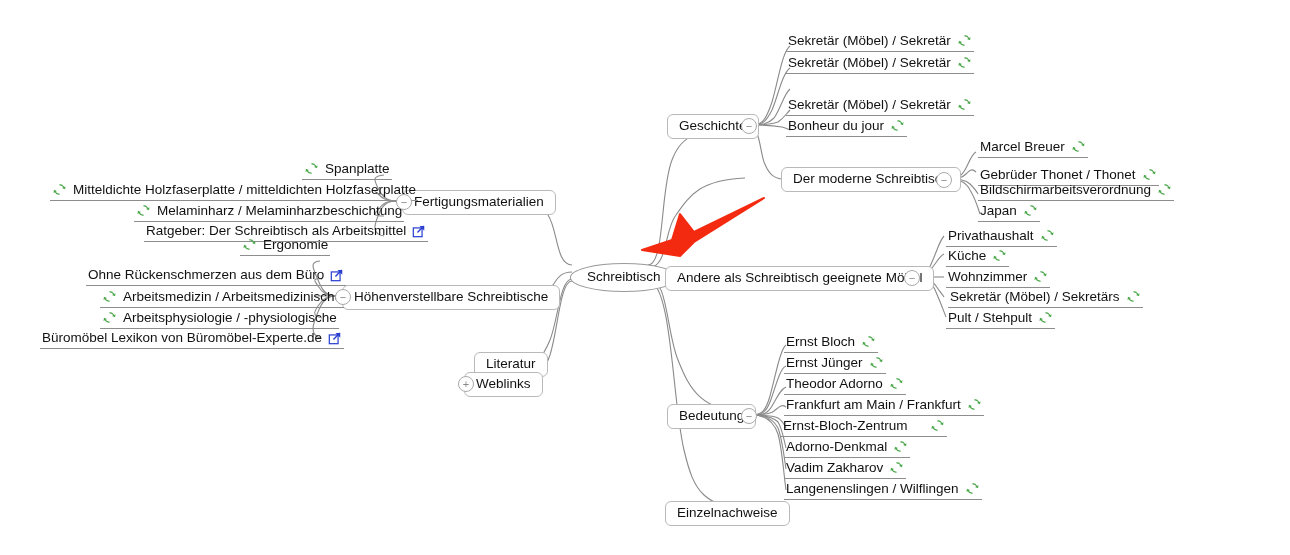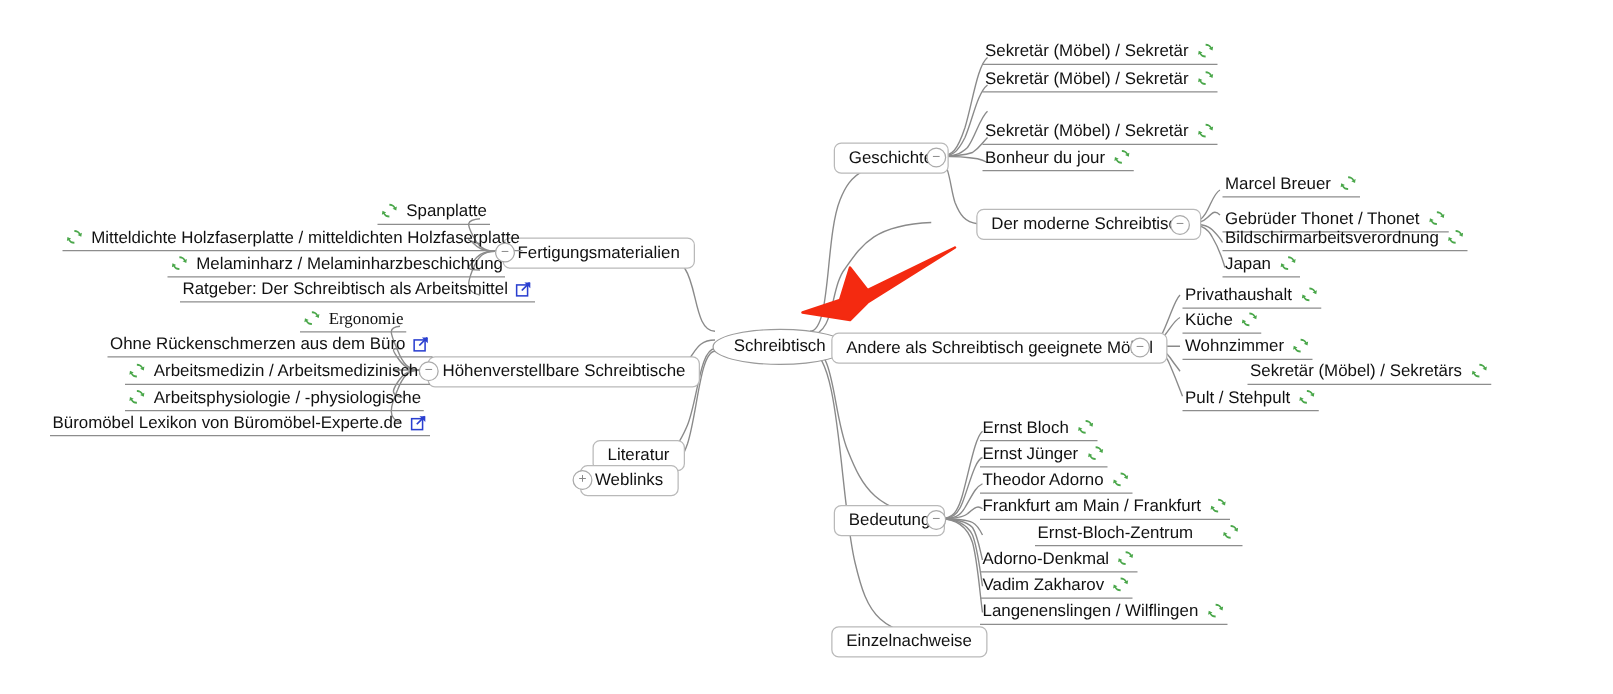--- a/index.html
+++ b/index.html
@@ -254,21 +254,21 @@
   <div class="node leaf" style="left:946px;top:268px;">
     <span class="txt">Wohnzimmer</span>
     <span class="ico ico-sync gap-l">
       <svg viewBox="0 0 16 16">
           <path d="M8 2.2a5.8 5.8 0 0 1 5.1 3l1.3-.8-.5 3.4-3.2-1.3 1.3-.8A4.2 4.2 0 0 0 8 3.8z" fill="#4aa74a"></path>
           <path d="M8 13.8a5.8 5.8 0 0 1-5.1-3l-1.3.8.5-3.4 3.2 1.3-1.3.8A4.2 4.2 0 0 0 8 12.2z" fill="#4aa74a"></path>
         </svg>
     </span>
   </div>
 
-  <div class="node leaf" style="left:998px;top:288px;">
+  <div class="node leaf" style="left:948px;top:288px;">
     <span class="txt">Sekretär (Möbel) / Sekretärs</span>
     <span class="ico ico-sync gap-l">
       <svg viewBox="0 0 16 16">
           <path d="M8 2.2a5.8 5.8 0 0 1 5.1 3l1.3-.8-.5 3.4-3.2-1.3 1.3-.8A4.2 4.2 0 0 0 8 3.8z" fill="#4aa74a"></path>
           <path d="M8 13.8a5.8 5.8 0 0 1-5.1-3l-1.3.8.5-3.4 3.2 1.3-1.3.8A4.2 4.2 0 0 0 8 12.2z" fill="#4aa74a"></path>
         </svg>
     </span>
   </div>
 
   <div class="node leaf" style="left:946px;top:309px;">
@@ -321,21 +321,21 @@
   <div class="node leaf" style="left:784px;top:396px;">
     <span class="txt">Frankfurt am Main / Frankfurt</span>
     <span class="ico ico-sync gap-l">
       <svg viewBox="0 0 16 16">
           <path d="M8 2.2a5.8 5.8 0 0 1 5.1 3l1.3-.8-.5 3.4-3.2-1.3 1.3-.8A4.2 4.2 0 0 0 8 3.8z" fill="#4aa74a"></path>
           <path d="M8 13.8a5.8 5.8 0 0 1-5.1-3l-1.3.8.5-3.4 3.2 1.3-1.3.8A4.2 4.2 0 0 0 8 12.2z" fill="#4aa74a"></path>
         </svg>
     </span>
   </div>
 
-  <div class="node leaf" style="left:828px;top:417px;gap:16px;">
+  <div class="node leaf" style="left:781px;top:417px;gap:16px;">
     <span class="txt">Ernst-Bloch-Zentrum</span>
     <span class="ico ico-sync gap-l">
       <svg viewBox="0 0 16 16">
           <path d="M8 2.2a5.8 5.8 0 0 1 5.1 3l1.3-.8-.5 3.4-3.2-1.3 1.3-.8A4.2 4.2 0 0 0 8 3.8z" fill="#4aa74a"></path>
           <path d="M8 13.8a5.8 5.8 0 0 1-5.1-3l-1.3.8.5-3.4 3.2 1.3-1.3.8A4.2 4.2 0 0 0 8 12.2z" fill="#4aa74a"></path>
         </svg>
     </span>
   </div>
 
   <div class="node leaf" style="left:784px;top:438px;">
@@ -420,21 +420,21 @@
     </span>
   </div>
 
   <div class="node boxed" style="left:342px;top:285px;">
     <span class="txt">Höhenverstellbare Schreibtische</span>
   </div>
   <div class="toggle" style="left:335px;top:289px;">
       <span>−</span>
     </div>
 
-  <div class="node leaf" style="left:240px;top:246px;font-family:Liberation Serif, serif;">
+  <div class="node leaf" style="left:240px;top:236px;">
     <span class="ico ico-sync gap-r">
       <svg viewBox="0 0 16 16">
           <path d="M8 2.2a5.8 5.8 0 0 1 5.1 3l1.3-.8-.5 3.4-3.2-1.3 1.3-.8A4.2 4.2 0 0 0 8 3.8z" fill="#4aa74a"></path>
           <path d="M8 13.8a5.8 5.8 0 0 1-5.1-3l-1.3.8.5-3.4 3.2 1.3-1.3.8A4.2 4.2 0 0 0 8 12.2z" fill="#4aa74a"></path>
         </svg>
     </span>
     <span class="txt">Ergonomie</span>
   </div>
 
   <div class="node leaf" style="left:86px;top:267px;text-align:center;">

